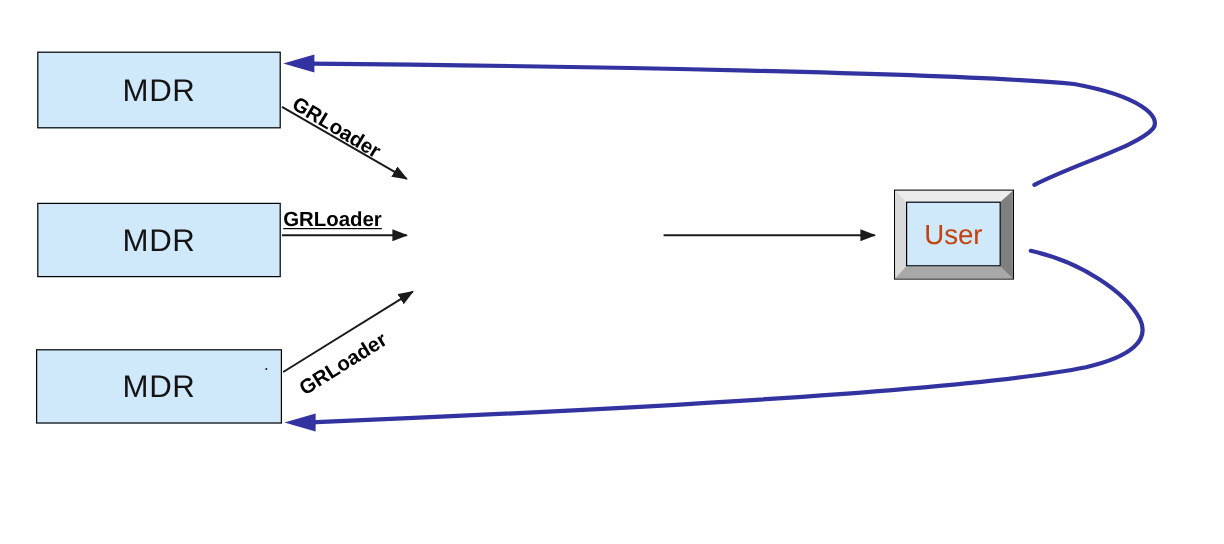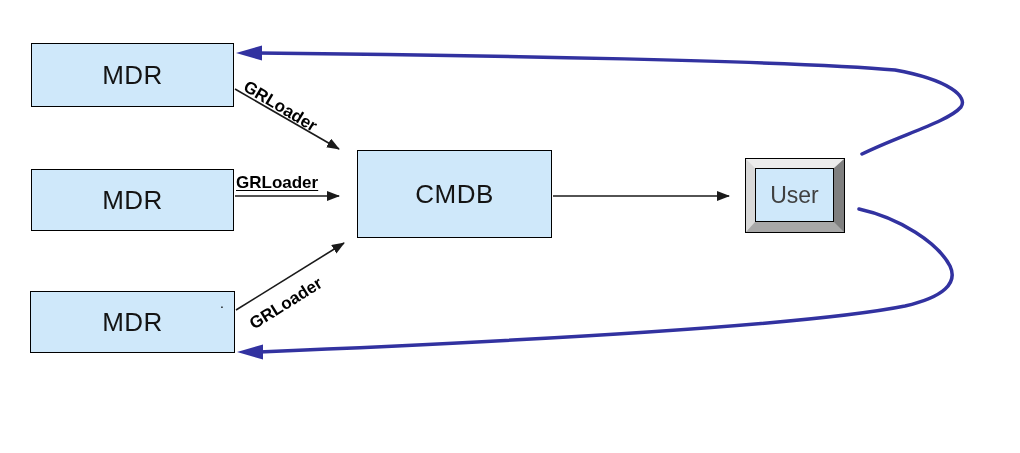--- a/index.html
+++ b/index.html
@@ -25,21 +25,21 @@
     border:1px solid #000; box-sizing:border-box; z-index:2;
   }
   .user-bevel {
     width:100%; height:100%; box-sizing:border-box;
     border-top:9px solid #ececec; border-left:9px solid #d9d9d9;
     border-right:10px solid #7f7f7f; border-bottom:10px solid #a8a8a8;
   }
   .user-inner {
     width:100%; height:100%; box-sizing:border-box; border:1px solid #000;
     background:#cfe8fa; display:flex; align-items:center; justify-content:center;
-    font-size:23px; color:#404040;
+    font-size:23px; color:#c2410c;
   }
   .stray-dot {
     position:absolute; left:220px; top:296px; font-size:14px; line-height:14px;
     color:#000; z-index:3;
   }
 </style>
 </head>
 <body>
 
 <div class="canvas">
@@ -69,23 +69,20 @@
   </div>
 
   <div class="node" style="left:31px; top:169px; width:203px; height:62px;">
     <span>MDR</span>
   </div>
 
   <div class="node" style="left:30px; top:291px; width:205px; height:62px;">
     <span>MDR</span>
   </div>
 
-  <div class="node" style="left:357px; top:150px; width:195px; height:88px;">
-    <span>CMDB</span>
-  </div>
 
   <div class="user-outer">
     <div class="user-bevel">
       <div class="user-inner">
         <span>User</span>
       </div>
     </div>
   </div>
 
   <div class="edge-label rot-down" style="left:250px; top:77px;">GRLoader</div>

